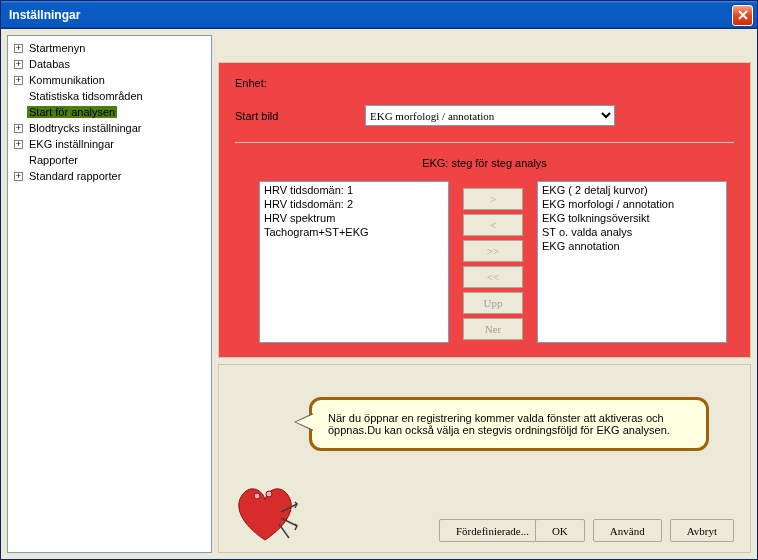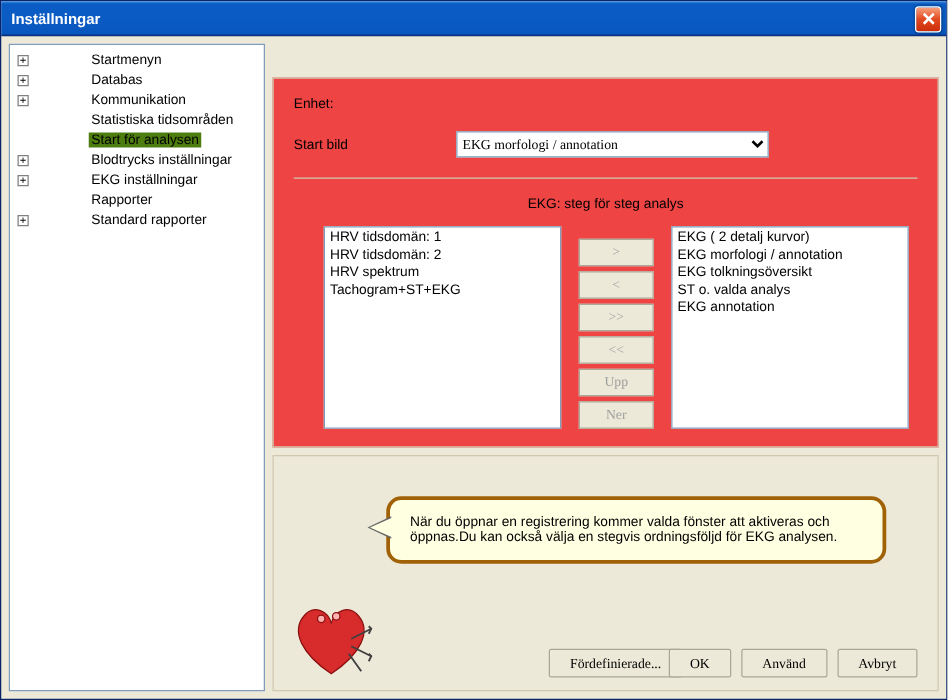--- a/index.html
+++ b/index.html
@@ -25,42 +25,42 @@
     overflow:auto;
   }
   .tree-item { display:flex; align-items:center; height:16px; padding-left:4px; white-space:nowrap; cursor:default;}
   .tree-item .expander {
     width:9px; height:9px; border:1px solid #808080; margin-right:4px;
     display:flex; align-items:center; justify-content:center; font-size:9px; line-height:9px; color:#000;
     background:#fff;
   }
   .tree-item .noexp { width:9px; height:9px; margin-right:4px; }
   .tree-item.selected .label-text { background:#4d7c0f; }
-  .tree-item .label-text { padding:0 2px;margin-left:44px; }
+  .tree-item .label-text { padding:0 2px; }
   .rightcol { flex:1; display:flex; flex-direction:column; gap:6px; }
   .group {
     border:1px solid #d0c8b0;
     background:#ef4444;
     padding:14px 16px;
     position:relative;
     margin-top:27px;
   }
   .row { display:flex; align-items:center; margin-bottom:16px; }
   .row .lbl { width:130px; }
   select.combo {
     font:11px Tahoma; border:1px solid #7f9db9; background:#fff; height:21px;
   }
   .combo.small { width:128px; }
   .combo.big { width:250px; }
   .combo.selected-look {
     background:#316ac5; color:#fff;
   }
   .hr { border-top:1px solid #d0c8b0; margin:6px 0 10px 0; }
   .section-title { text-align:center; padding:4px 0 12px 0; }
-  .lists { display:flex; gap:14px; align-items:flex-end;padding-left:24px; }
+  .lists { display:flex; gap:14px; align-items:center;padding-left:24px; }
   .listbox {
     background:#fff; border:1px solid #7f9db9; width:190px; height:162px;
     padding:2px 4px; overflow:auto;
   }
   .listbox div { height:14px; white-space:nowrap; }
   .btncol { display:flex; flex-direction:column; gap:4px; width:60px; margin-top:4px;}
   .btncol button {
     font:11px Tahoma; height:22px; border:1px solid #aca899; background:#ece9d8;
     color:#a0a0a0;
   }

